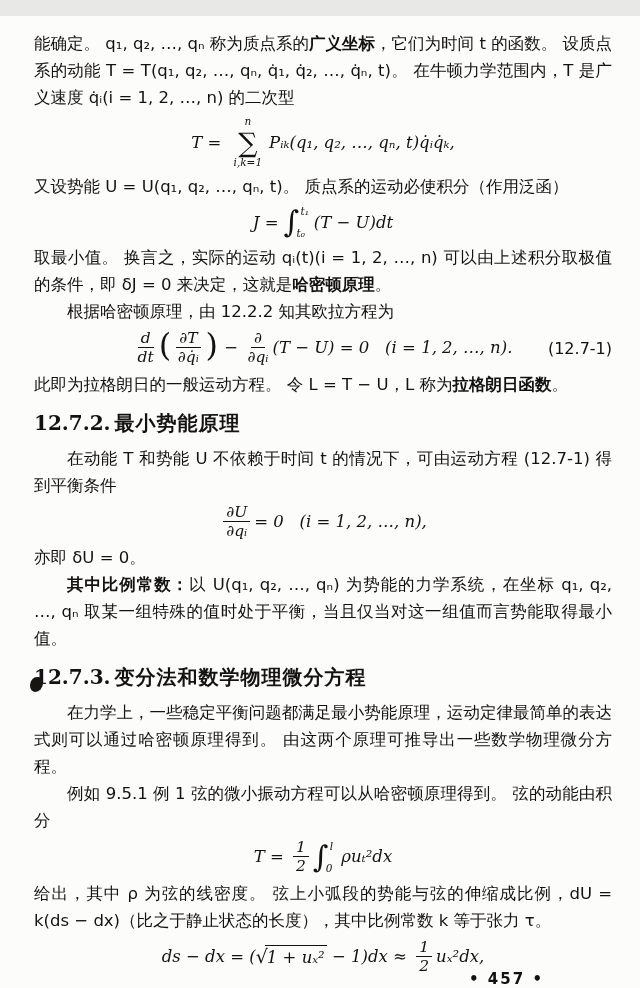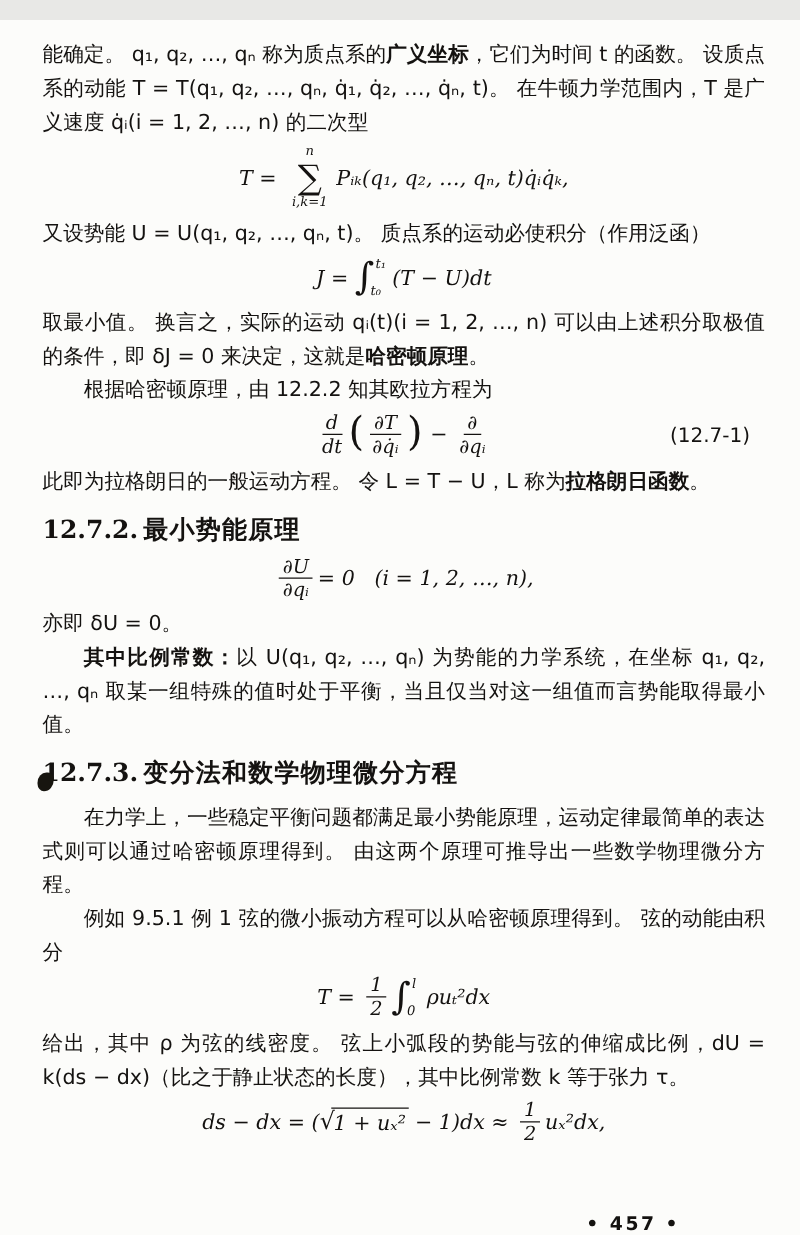--- a/index.html
+++ b/index.html
@@ -70,21 +70,21 @@
   .bigp {
     font-size:32px;
     font-style:normal;
     font-weight:300;
     line-height:0.9;
     position:relative; top:-2px;
     margin:0 1px;
   }
   .eq-tag {
     position:absolute;
-    right:12px; top:50%;
+    right:0; top:50%;
     transform:translateY(-50%);
     font-style:normal;
     font-family:"DejaVu Sans", sans-serif;
     font-size:16px;
   }
   .sqrt-sym { font-size:19px; font-style:normal; }
   .radicand { border-top:1.4px solid #141210; margin-left:-3px; padding:2px 2px 0 2px; }
   
   .sec-head {
     position:relative;
@@ -154,27 +154,29 @@
     <span class="frac">
       <span class="num">∂T</span>
       <span class="den">∂q̇ᵢ</span>
     </span>
     <span class="bigp">)</span>
     <span class="mtext"> − </span>
     <span class="frac">
       <span class="num">∂</span>
       <span class="den">∂qᵢ</span>
     </span>
+    <span class="mtext">(T − U) = 0   (i = 1, 2, …, n).</span>
     <span class="eq-tag">(12.7-1)</span>
   </div>
 
   <p class="para"><span>此即为拉格朗日的一般运动方程。 令 L = T − U，L 称为</span><span class="bold">拉格朗日函数</span><span>。</span></p>
 
   <h2 class="sec-head"><span class="num">12.7.2.</span><span>最小势能原理</span></h2>
 
+  <p class="para indent"><span>在动能 T 和势能 U 不依赖于时间 t 的情况下，可由运动方程 (12.7-1) 得到平衡条件</span></p>
 
   <div class="formula">
     <span class="frac">
       <span class="num">∂U</span>
       <span class="den">∂qᵢ</span>
     </span>
     <span class="mtext">= 0   (i = 1, 2, …, n),</span>
   </div>
 
   <p class="para"><span>亦即 δU = 0。</span></p>

